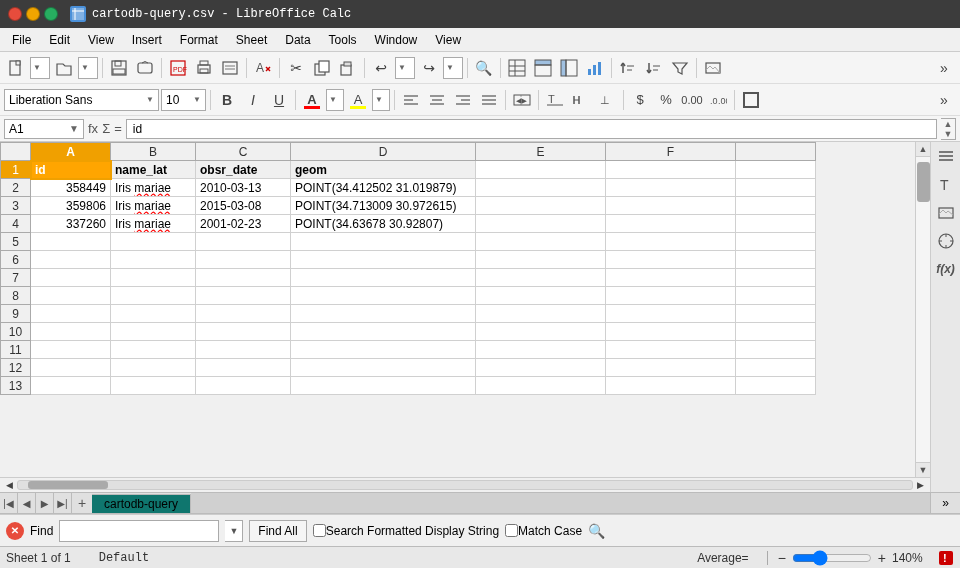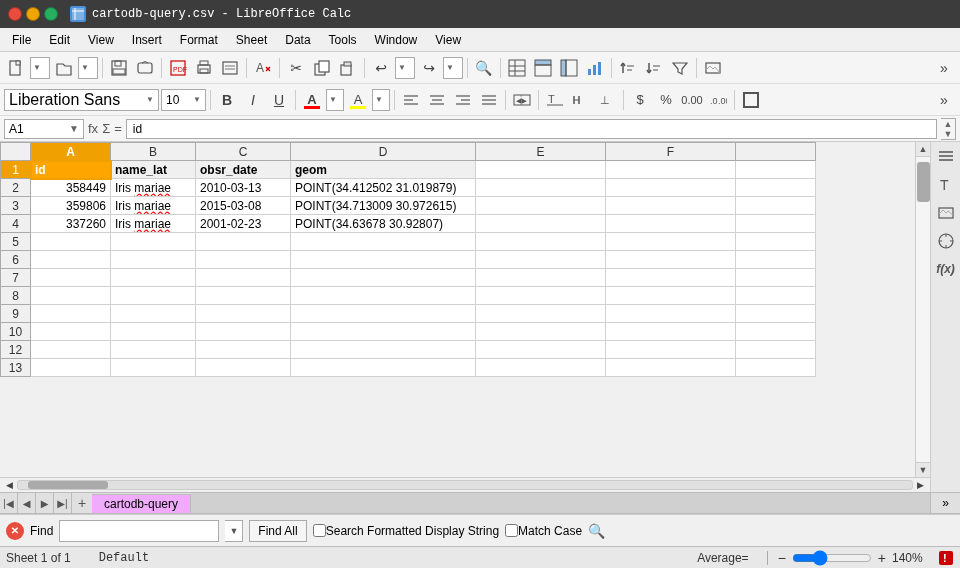--- a/index.html
+++ b/index.html
@@ -195,21 +195,21 @@
       border-top: 1px solid #bbb;
       border-bottom: 1px solid #bbb;
     }
     .tab-nav-btn {
       width: 18px; display: flex; align-items: center; justify-content: center;
       cursor: pointer; border-right: 1px solid #bbb; font-size: 10px; color: #555;
     }
     .sheet-tab {
       padding: 0 12px;
       display: flex; align-items: center;
-      background: #f0abfc;
+      background: #0f766e;
       border-right: 1px solid #bbb;
       border-top: 1px solid #bbb;
       cursor: pointer;
       font-size: 12px;
       margin-top: 1px;
     }
     .tab-add-btn {
       width: 20px; display: flex; align-items: center; justify-content: center;
       cursor: pointer; font-size: 14px; color: #555;
     }
@@ -533,21 +533,21 @@
           <svg width="18" height="18" viewBox="0 0 18 18">
               <rect x="2" y="4" width="14" height="10" fill="none" stroke="#555" stroke-width="1.2"></rect>
               <path d="M2 11 l4-4 3 3 2-2 5 6" fill="none" stroke="#aaa" stroke-width="1"></path>
             </svg>
         </div>
         <div style="margin-left:auto;" class="tb-btn">»</div>
       </div>
 
       <div id="toolbar2">
         <div class="tb-combo font-combo">
-          <span style="flex:1;font-size:16px;overflow:hidden;white-space:nowrap;">Liberation Sans</span>
+          <span style="flex:1;font-size:12px;overflow:hidden;white-space:nowrap;">Liberation Sans</span>
           <span class="tb-combo-arrow">▼</span>
         </div>
         <div class="tb-combo size-combo">
           <span style="flex:1;font-size:12px;">10</span>
           <span class="tb-combo-arrow">▼</span>
         </div>
         <div class="tb-sep"></div>
         <div class="tb-btn btn-bold" style="font-weight:bold;font-size:14px;">B</div>
         <div class="tb-btn btn-italic" style="font-style:italic;font-size:14px;">I</div>
         <div class="tb-btn btn-underline" style="text-decoration:underline;font-size:14px;">U</div>
@@ -794,20 +794,30 @@
                       <td class="row-num">10</td>
                       <td class="data-cell"></td>
                       <td class="data-cell"></td>
                       <td class="data-cell"></td>
                       <td class="data-cell"></td>
                       <td class="data-cell"></td>
                       <td class="data-cell"></td>
                       <td class="data-cell"></td>
                     </tr>
                   <tr>
+                      <td class="row-num">11</td>
+                      <td class="data-cell"></td>
+                      <td class="data-cell"></td>
+                      <td class="data-cell"></td>
+                      <td class="data-cell"></td>
+                      <td class="data-cell"></td>
+                      <td class="data-cell"></td>
+                      <td class="data-cell"></td>
+                    </tr>
+                  <tr>
                       <td class="row-num">12</td>
                       <td class="data-cell"></td>
                       <td class="data-cell"></td>
                       <td class="data-cell"></td>
                       <td class="data-cell"></td>
                       <td class="data-cell"></td>
                       <td class="data-cell"></td>
                       <td class="data-cell"></td>
                     </tr>
                   <tr>

